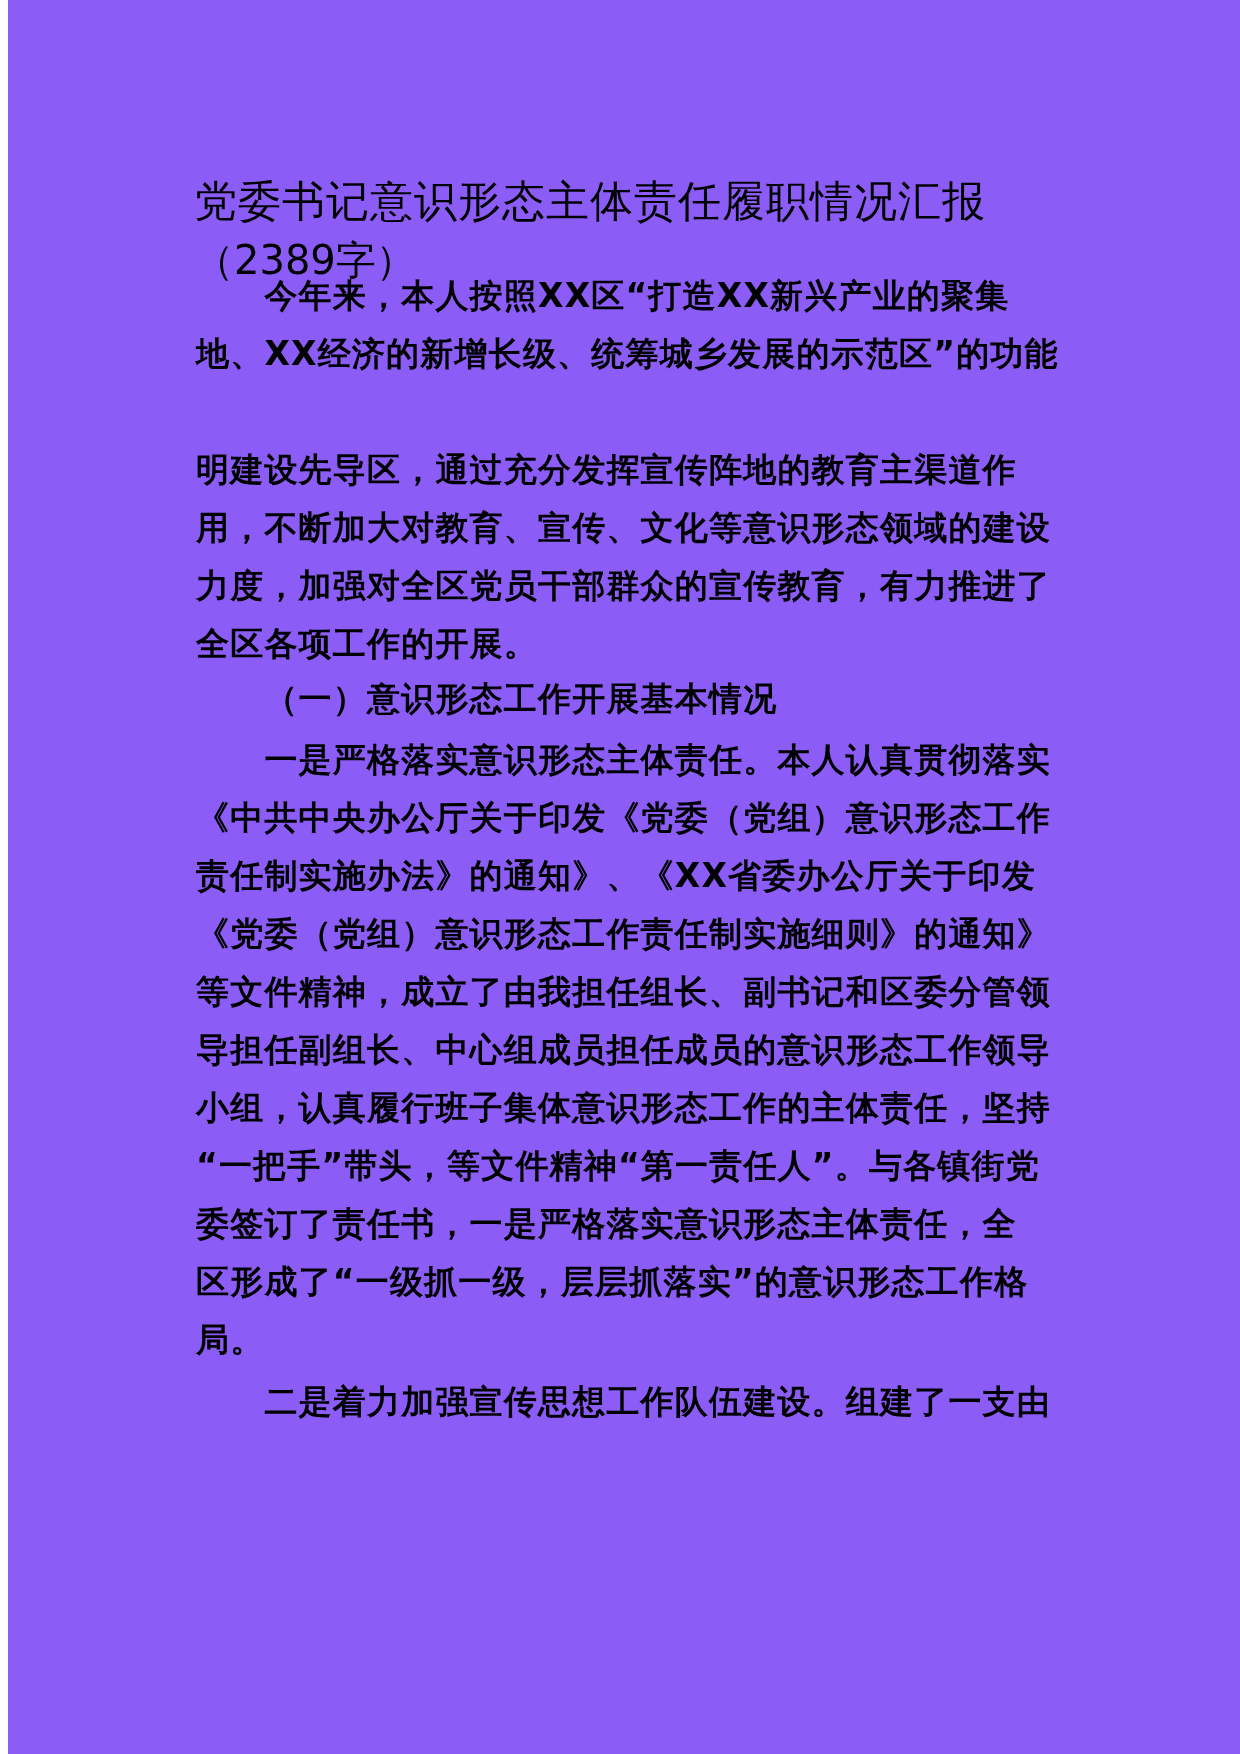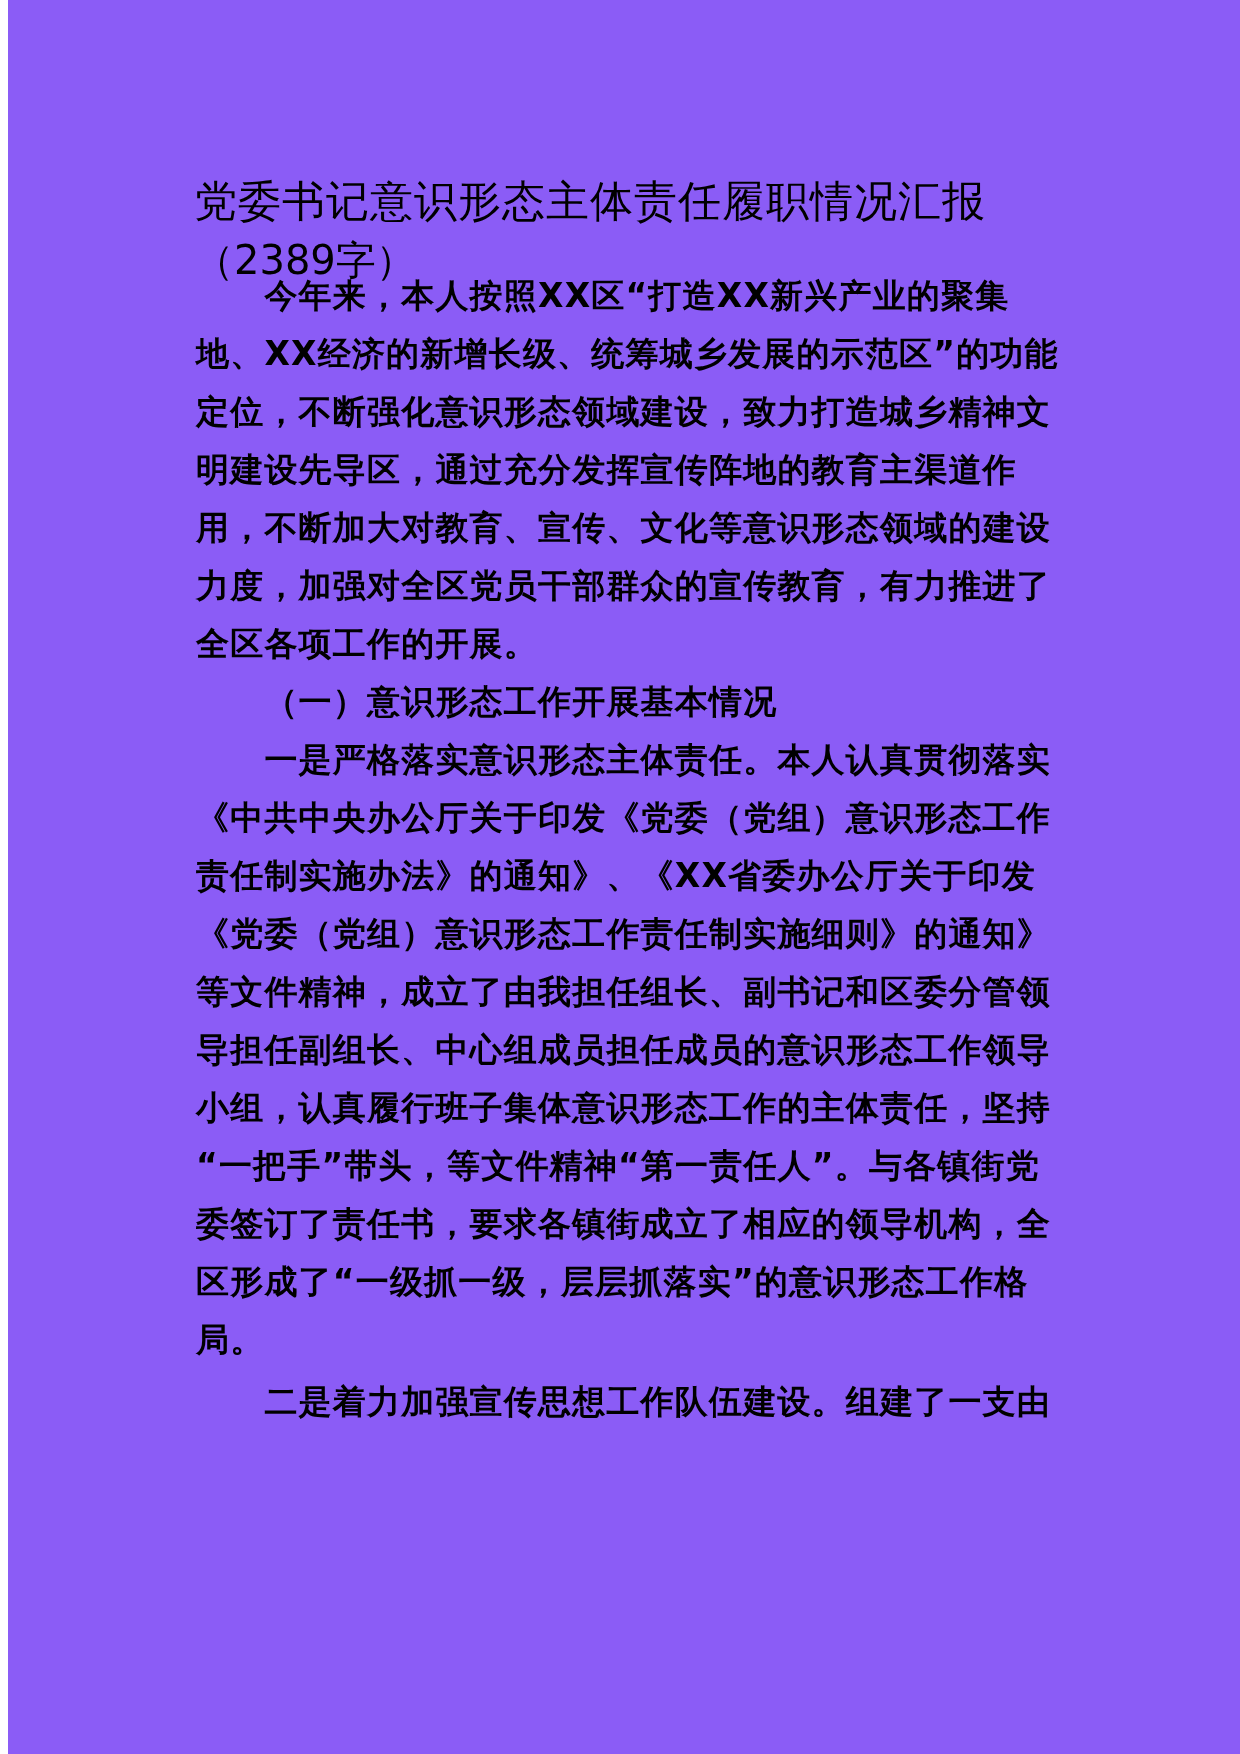--- a/index.html
+++ b/index.html
@@ -3,42 +3,41 @@
 <meta charset="utf-8">
 <style>
   html,body{margin:0;padding:0;background:#ffffff;}
   body{width:1240px;height:1754px;position:relative;overflow:hidden;
        font-family:"DejaVu Sans","Liberation Sans",sans-serif;color:#000;}
   .page{position:absolute;left:8px;top:0;width:1240px;height:1754px;background:#8b5cf6;}
   .title{position:absolute;left:186px;top:170px;width:880px;font-size:43px;line-height:62px;
          letter-spacing:1px;white-space:nowrap;}
   .title2{position:absolute;left:186px;top:232px;font-size:40px;line-height:56px;white-space:nowrap;text-align:right;}
   .line{position:absolute;left:188px;font-size:33px;line-height:40px;white-space:nowrap;letter-spacing:1.2px;font-weight:bold;}
-  .heading{font-weight:bold;}
+  .heading{font-weight:bold;font-family:Liberation Mono, monospace;}
 </style>
 </head>
 <body>
 
 <div class="page">
   <div class="title">党委书记意识形态主体责任履职情况汇报</div>
   <div class="title2">（2389字）</div>
 
   <div class="line" style="top:276px">　　今年来，本人按照XX区“打造XX新兴产业的聚集</div>
   <div class="line" style="top:334px">地、XX经济的新增长级、统筹城乡发展的示范区”的功能</div>
-  <div class="line" style="top:392px">定位，不断强化意识形态领域建设，致力打造城乡精神文</div>
   <div class="line" style="top:450px">明建设先导区，通过充分发挥宣传阵地的教育主渠道作</div>
   <div class="line" style="top:508px">用，不断加大对教育、宣传、文化等意识形态领域的建设</div>
   <div class="line" style="top:566px">力度，加强对全区党员干部群众的宣传教育，有力推进了</div>
   <div class="line" style="top:624px">全区各项工作的开展。</div>
   <div class="line heading" style="top:682px">　　（一）意识形态工作开展基本情况</div>
   <div class="line" style="top:740px">　　一是严格落实意识形态主体责任。本人认真贯彻落实</div>
   <div class="line" style="top:798px">《中共中央办公厅关于印发《党委（党组）意识形态工作</div>
   <div class="line" style="top:856px">责任制实施办法》的通知》、《XX省委办公厅关于印发</div>
   <div class="line" style="top:914px">《党委（党组）意识形态工作责任制实施细则》的通知》</div>
   <div class="line" style="top:1030px">导担任副组长、中心组成员担任成员的意识形态工作领导</div>
   <div class="line" style="top:972px">等文件精神，成立了由我担任组长、副书记和区委分管领</div>
   <div class="line" style="top:1088px">小组，认真履行班子集体意识形态工作的主体责任，坚持</div>
   <div class="line" style="top:1146px">“一把手”带头，等文件精神“第一责任人”。与各镇街党</div>
-  <div class="line" style="top:1204px">委签订了责任书，要求各镇街成立了相应的领导机构，全</div>
+  <div class="line" style="top:1204px">委签订了责任书，一是严格落实意识形态主体责任，全</div>
   <div class="line" style="top:1262px">区形成了“一级抓一级，层层抓落实”的意识形态工作格</div>
   <div class="line" style="top:1320px">局。</div>
   <div class="line" style="top:1382px">　　二是着力加强宣传思想工作队伍建设。组建了一支由</div>
 </div>
 
 </body></html>

